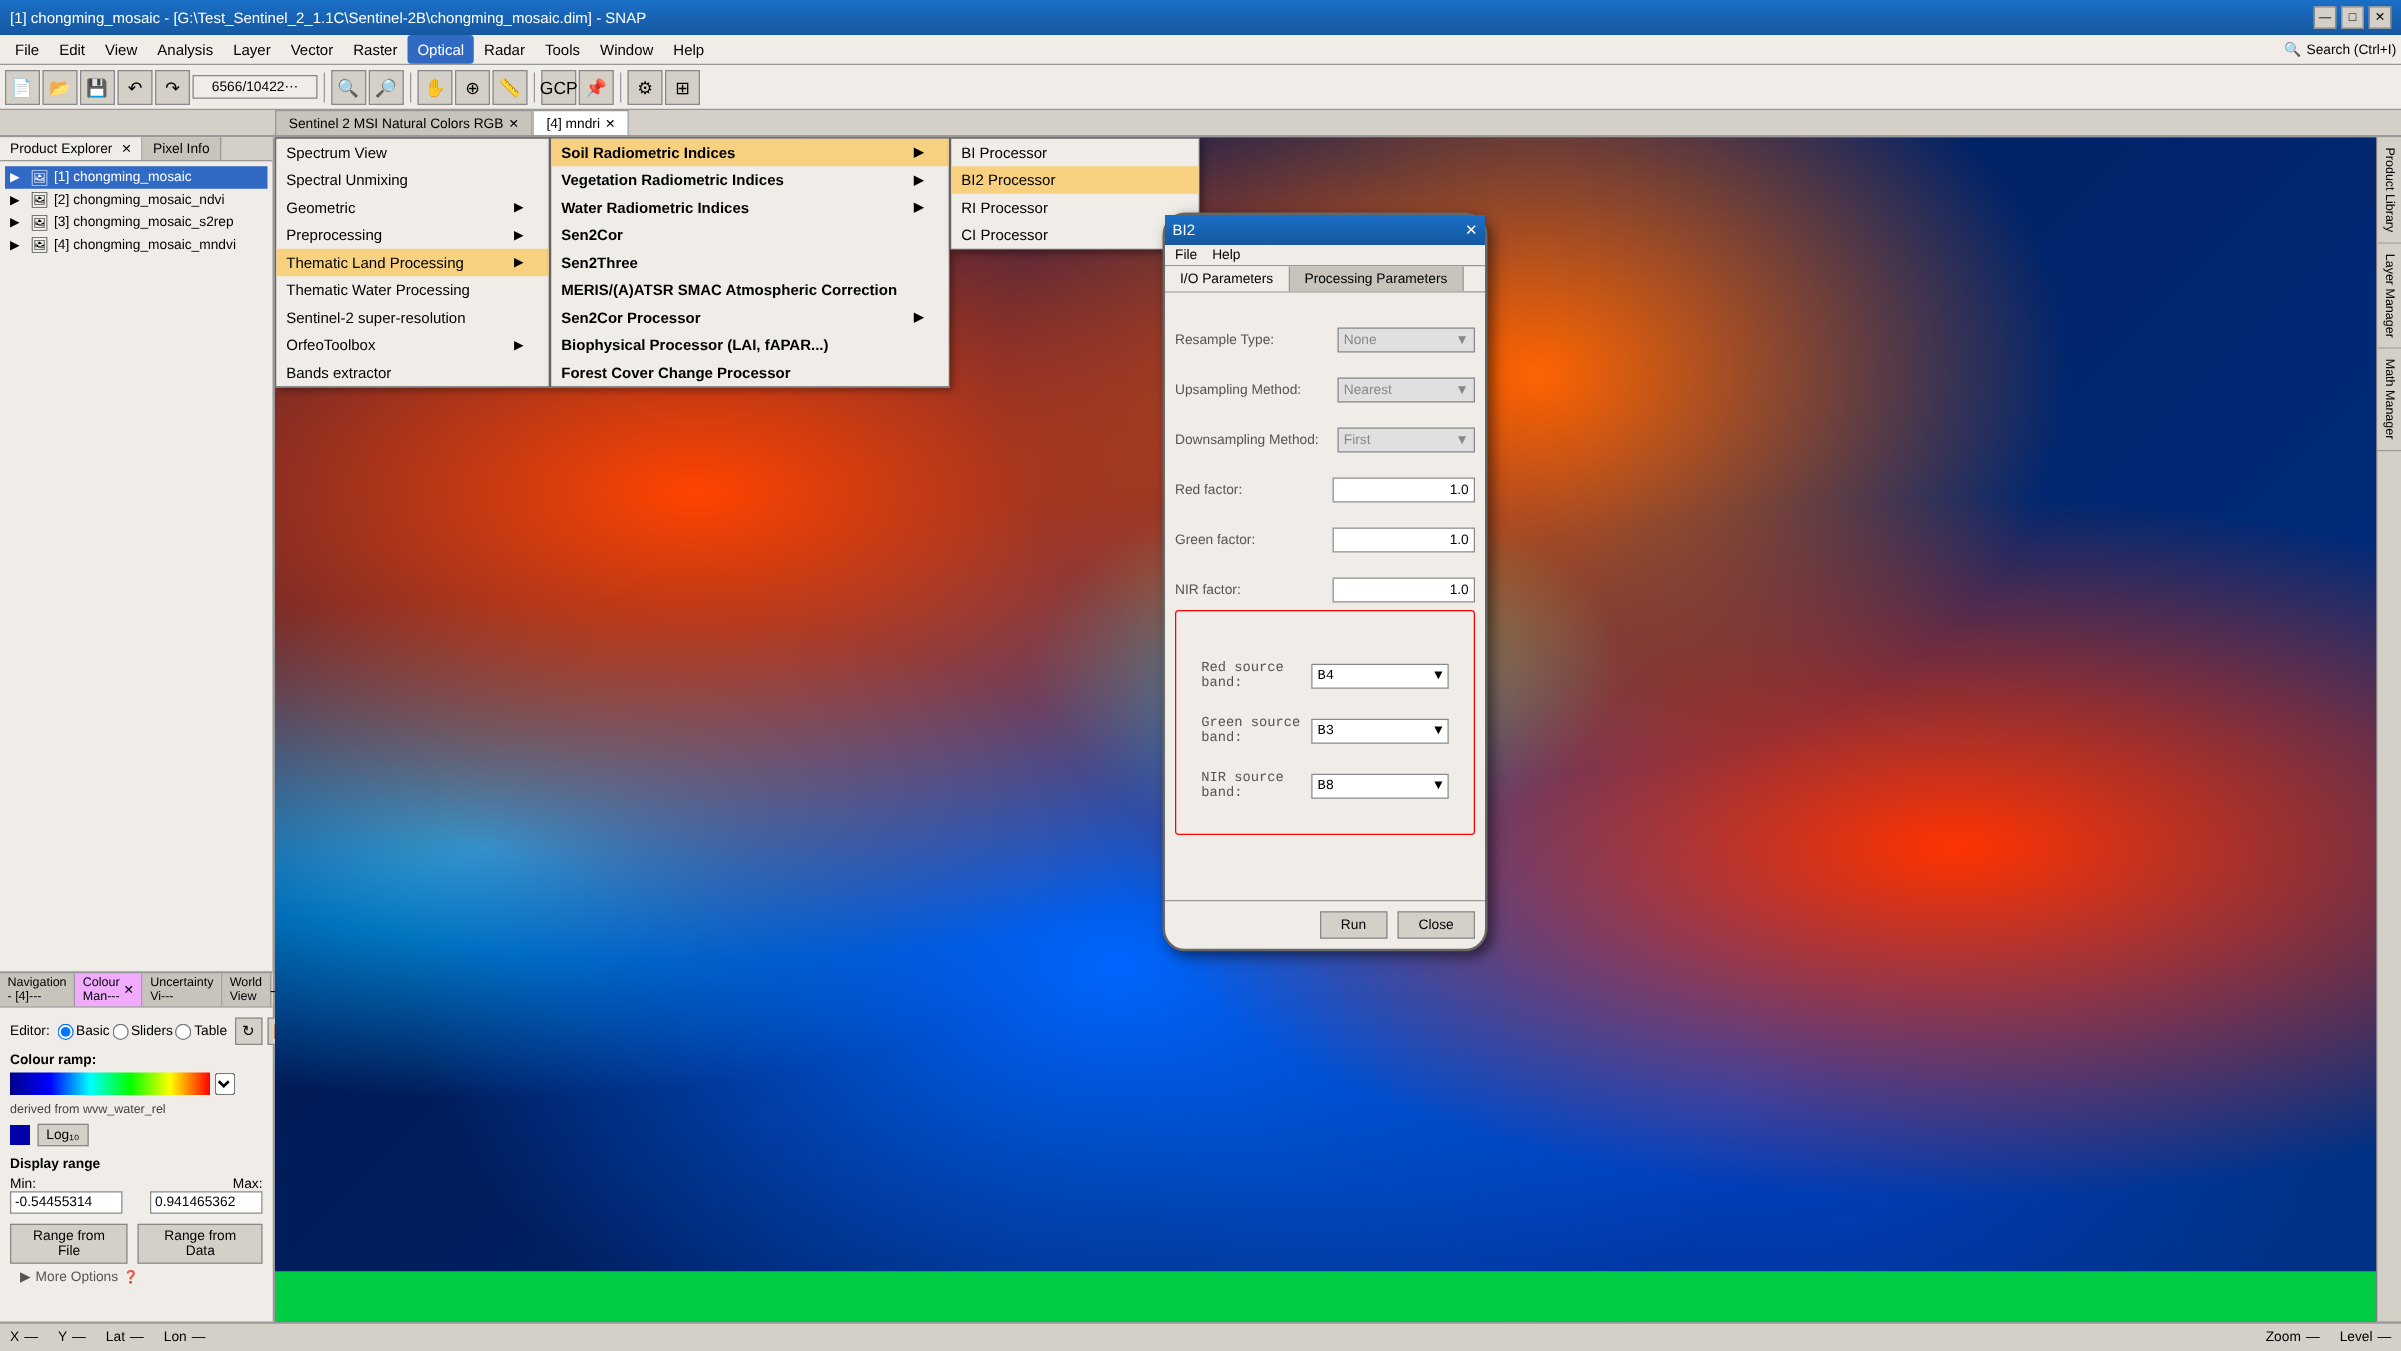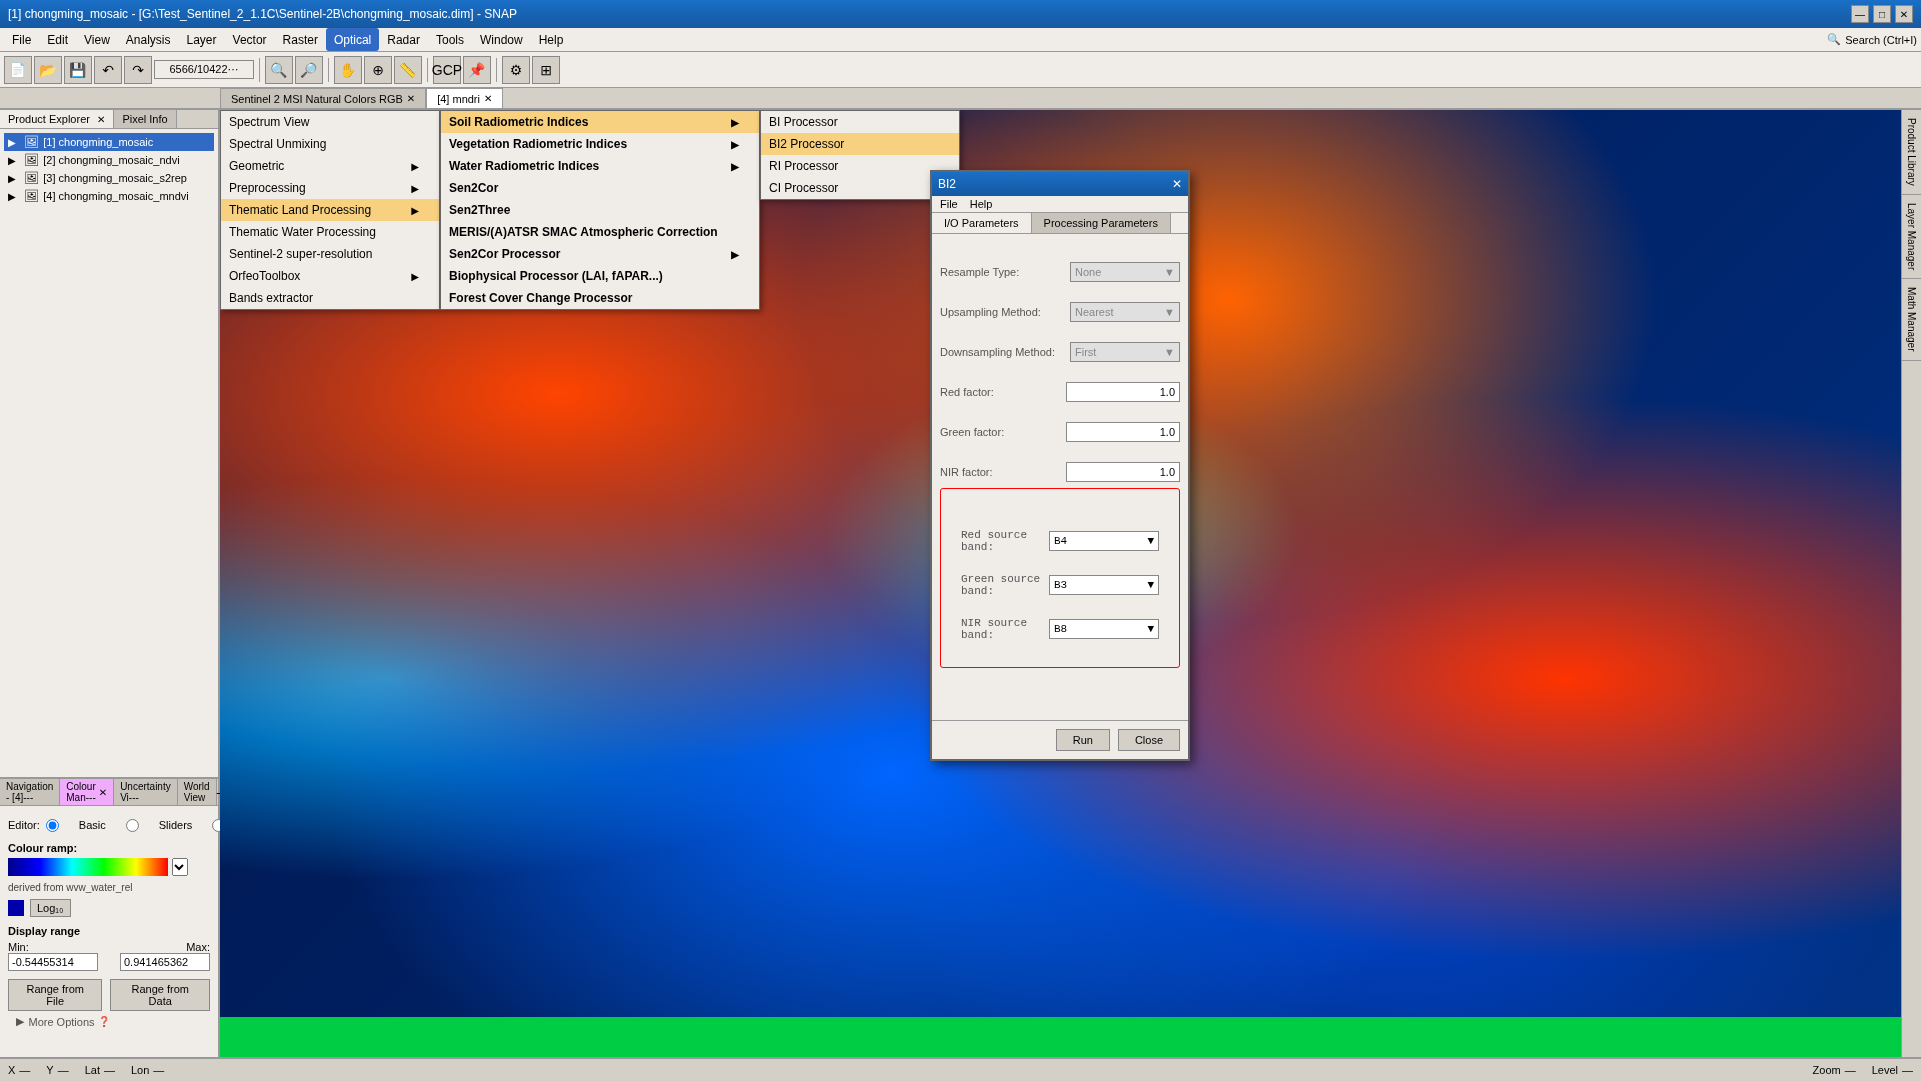--- a/index.html
+++ b/index.html
@@ -521,21 +521,21 @@
         <div class="bottom-tab">
           <span>World View</span>
         </div>
         <div style="flex:1;display:flex;justify-content:flex-end;align-items:center;padding-right:4px;">
           <span style="font-size:14px;cursor:pointer;">—</span>
         </div>
       </div>
       <div class="colour-content">
         <div class="editor-row">
           <span>Editor:</span>
-          <div style="display:flex;gap:20px;align-items:center;">
+          <div style="display:flex;gap:2px;align-items:center;">
             <input type="radio" name="editor" checked="" style="">
             <span>Basic</span>
             <input type="radio" name="editor" style="">
             <span>Sliders</span>
             <input type="radio" name="editor" style="">
             <span>Table</span>
           </div>
           <div style="margin-left:auto;display:flex;gap:4px;">
             <div style="width:22px;height:22px;background:#d4d0c8;border:1px solid #888;display:flex;align-items:center;justify-content:center;cursor:pointer;font-size:12px;">↻</div>
             <div style="width:22px;height:22px;background:#d4d0c8;border:1px solid #888;display:flex;align-items:center;justify-content:center;cursor:pointer;font-size:12px;">📋</div>
@@ -665,21 +665,21 @@
     </div>
 
     <div class="circle-highlight" style="top:-2px;left:222px;width:82px;height:28px;"></div>
 
     <div class="circle-highlight" style="top:78px;left:0px;width:215px;height:22px;"></div>
 
     <div class="circle-highlight" style="top:0px;left:215px;width:220px;height:24px;"></div>
 
     <div class="circle-highlight" style="top:24px;left:535px;width:168px;height:24px;"></div>
 
-    <div class="dialog" style="top:60px;left:710px;">
+    <div class="dialog" style="top:60px;left:710px;border-radius:18px;">
       <div class="dialog-title">
         <span>BI2</span>
         <span class="dialog-close">✕</span>
       </div>
       <div class="dialog-menu">
         <span class="dialog-menu-item">File</span>
         <span class="dialog-menu-item">Help</span>
       </div>
       <div class="dialog-tabs">
         <div class="dialog-tab active">I/O Parameters</div>

